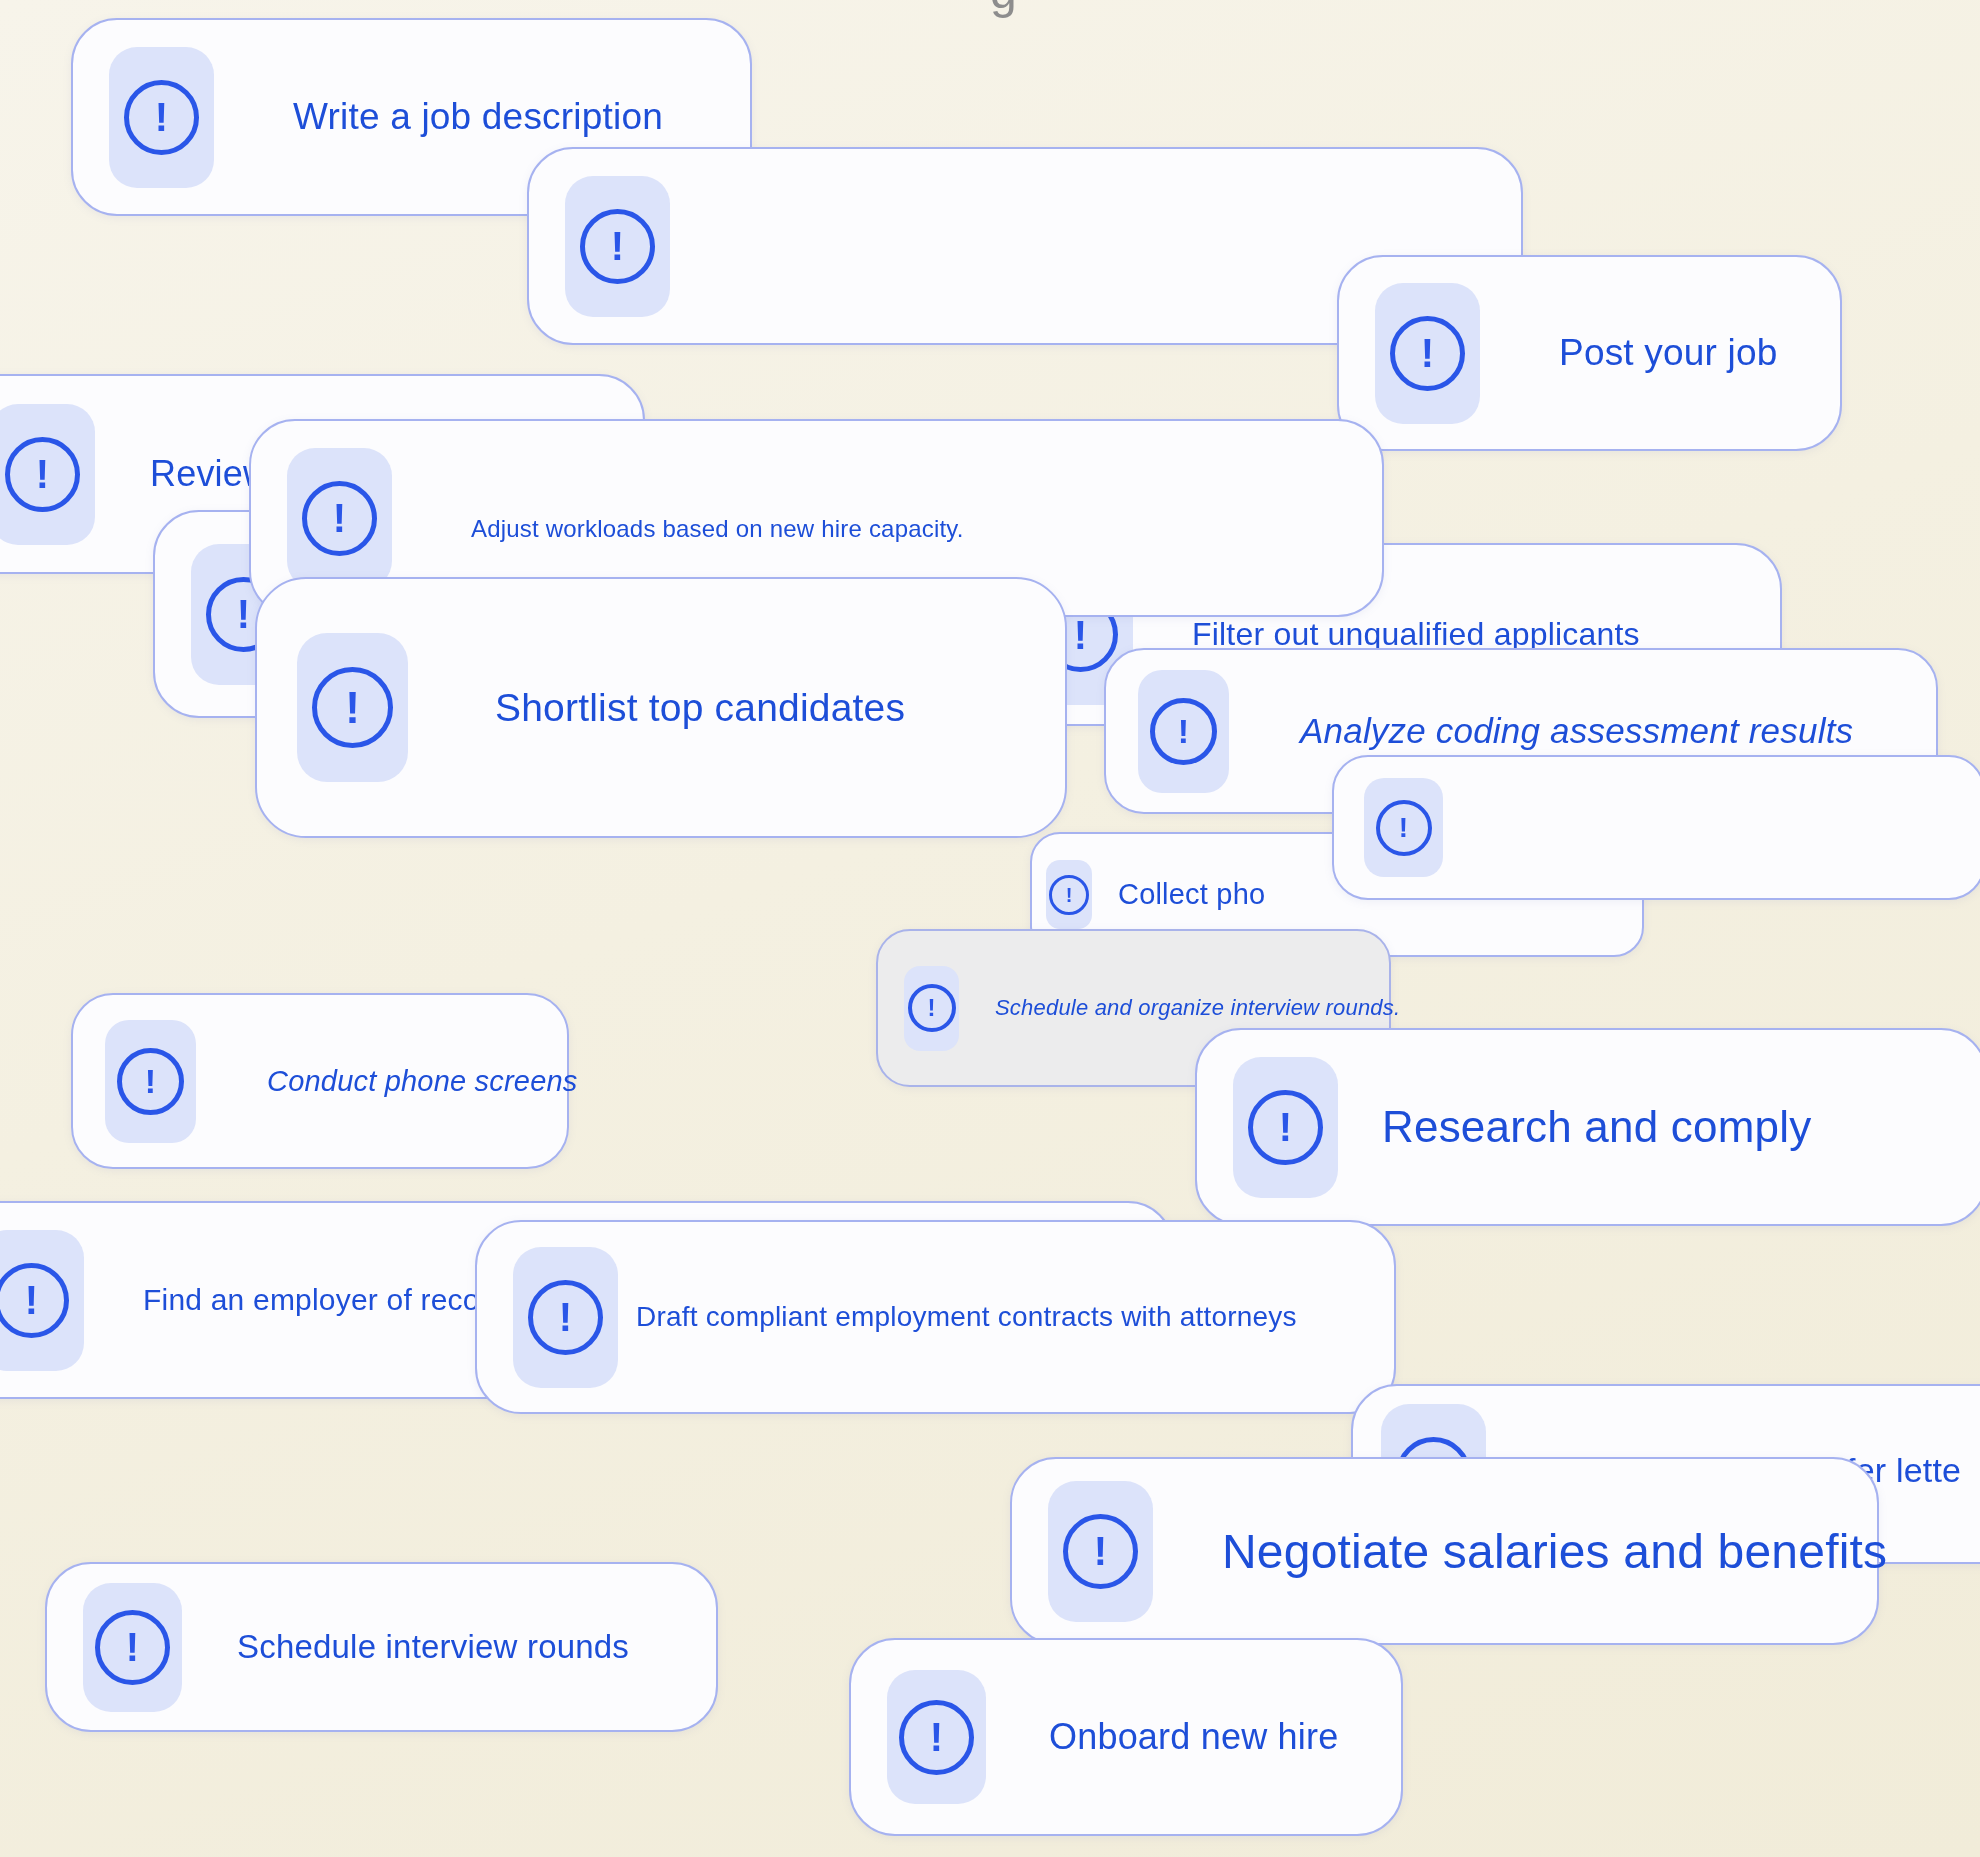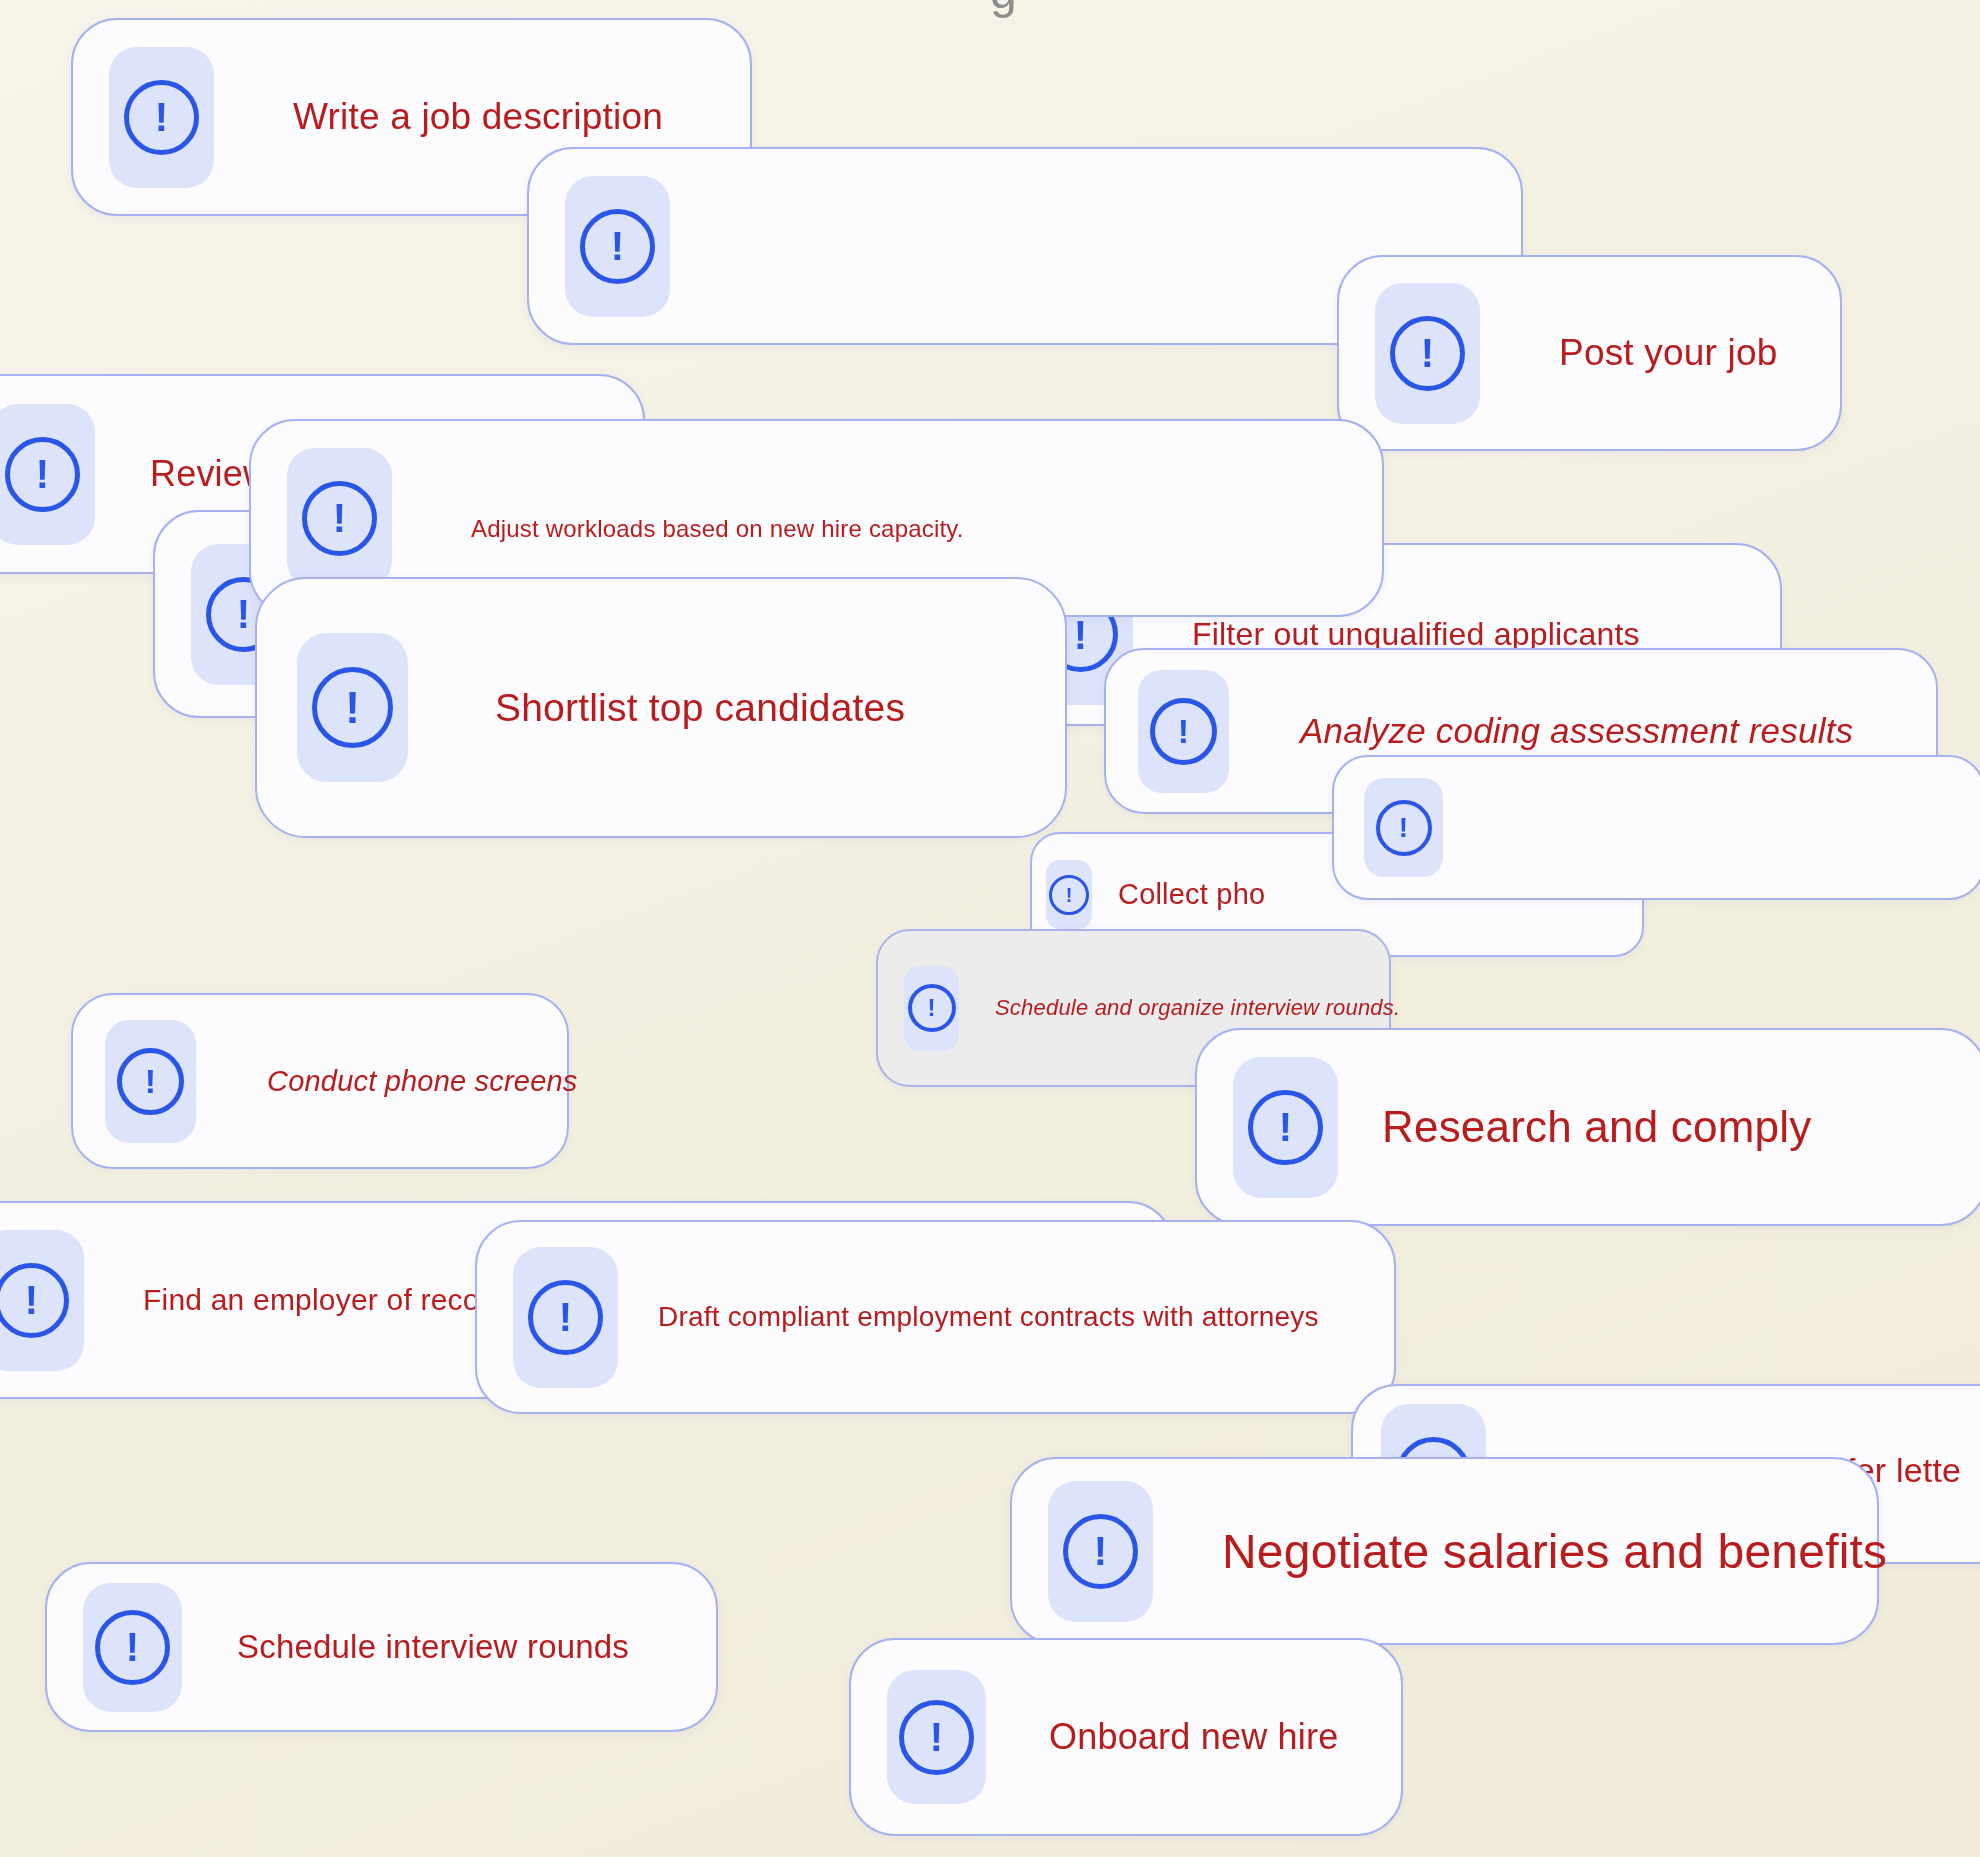--- a/index.html
+++ b/index.html
@@ -31,21 +31,21 @@
     flex:none; display:flex; align-items:center; justify-content:center;
     background:#dce3fa;
   }
   .ring{
     display:flex; align-items:center; justify-content:center;
     border-radius:50%;
     color:#2a56e8; font-weight:700;
     line-height:1;
   }
   .label{
-    color:#b91c1c; font-weight:500; white-space:nowrap; letter-spacing:0.2px;
+    color:#1d4ed8; font-weight:500; white-space:nowrap; letter-spacing:0.2px;
   }
   
   .lg .chip{ width:105px; height:141px; border-radius:28px; margin-left:36px; }
   .lg .ring{ width:65px; height:65px; border:5px solid #2a56e8; font-size:40px; }
   .lg .label{ margin-left:79px; font-size:37px; }
 
   .xl .chip{ width:111px; height:149px; border-radius:30px; margin-left:40px; }
   .xl .ring{ width:71px; height:71px; border:5px solid #2a56e8; font-size:44px; }
   .xl .label{ margin-left:87px; font-size:39px; }
 
@@ -174,21 +174,21 @@
     <span class="chip">
       <span class="ring">!</span>
     </span>
     <span class="label" style="margin-left:59px; font-size:30px;">Find an employer of record</span>
   </div>
 
   <div class="card lg" style="left:475px; top:1220px; width:921px; height:194px;">
     <span class="chip">
       <span class="ring">!</span>
     </span>
-    <span class="label" style="margin-left:40px; font-size:28px;">Draft compliant employment contracts with attorneys</span>
+    <span class="label" style="margin-left:18px; font-size:28px;">Draft compliant employment contracts with attorneys</span>
   </div>
 
   <div class="card lg" style="left:1351px; top:1384px; width:693px; height:180px;">
     <span class="chip" style="margin-left:28px;">
       <span class="ring">!</span>
     </span>
     <span class="label frag" style="left:493px; top:65px; font-size:34px; margin-left:0;">fer lette</span>
   </div>
 
   <div class="card lg" style="left:1010px; top:1457px; width:869px; height:188px;">

